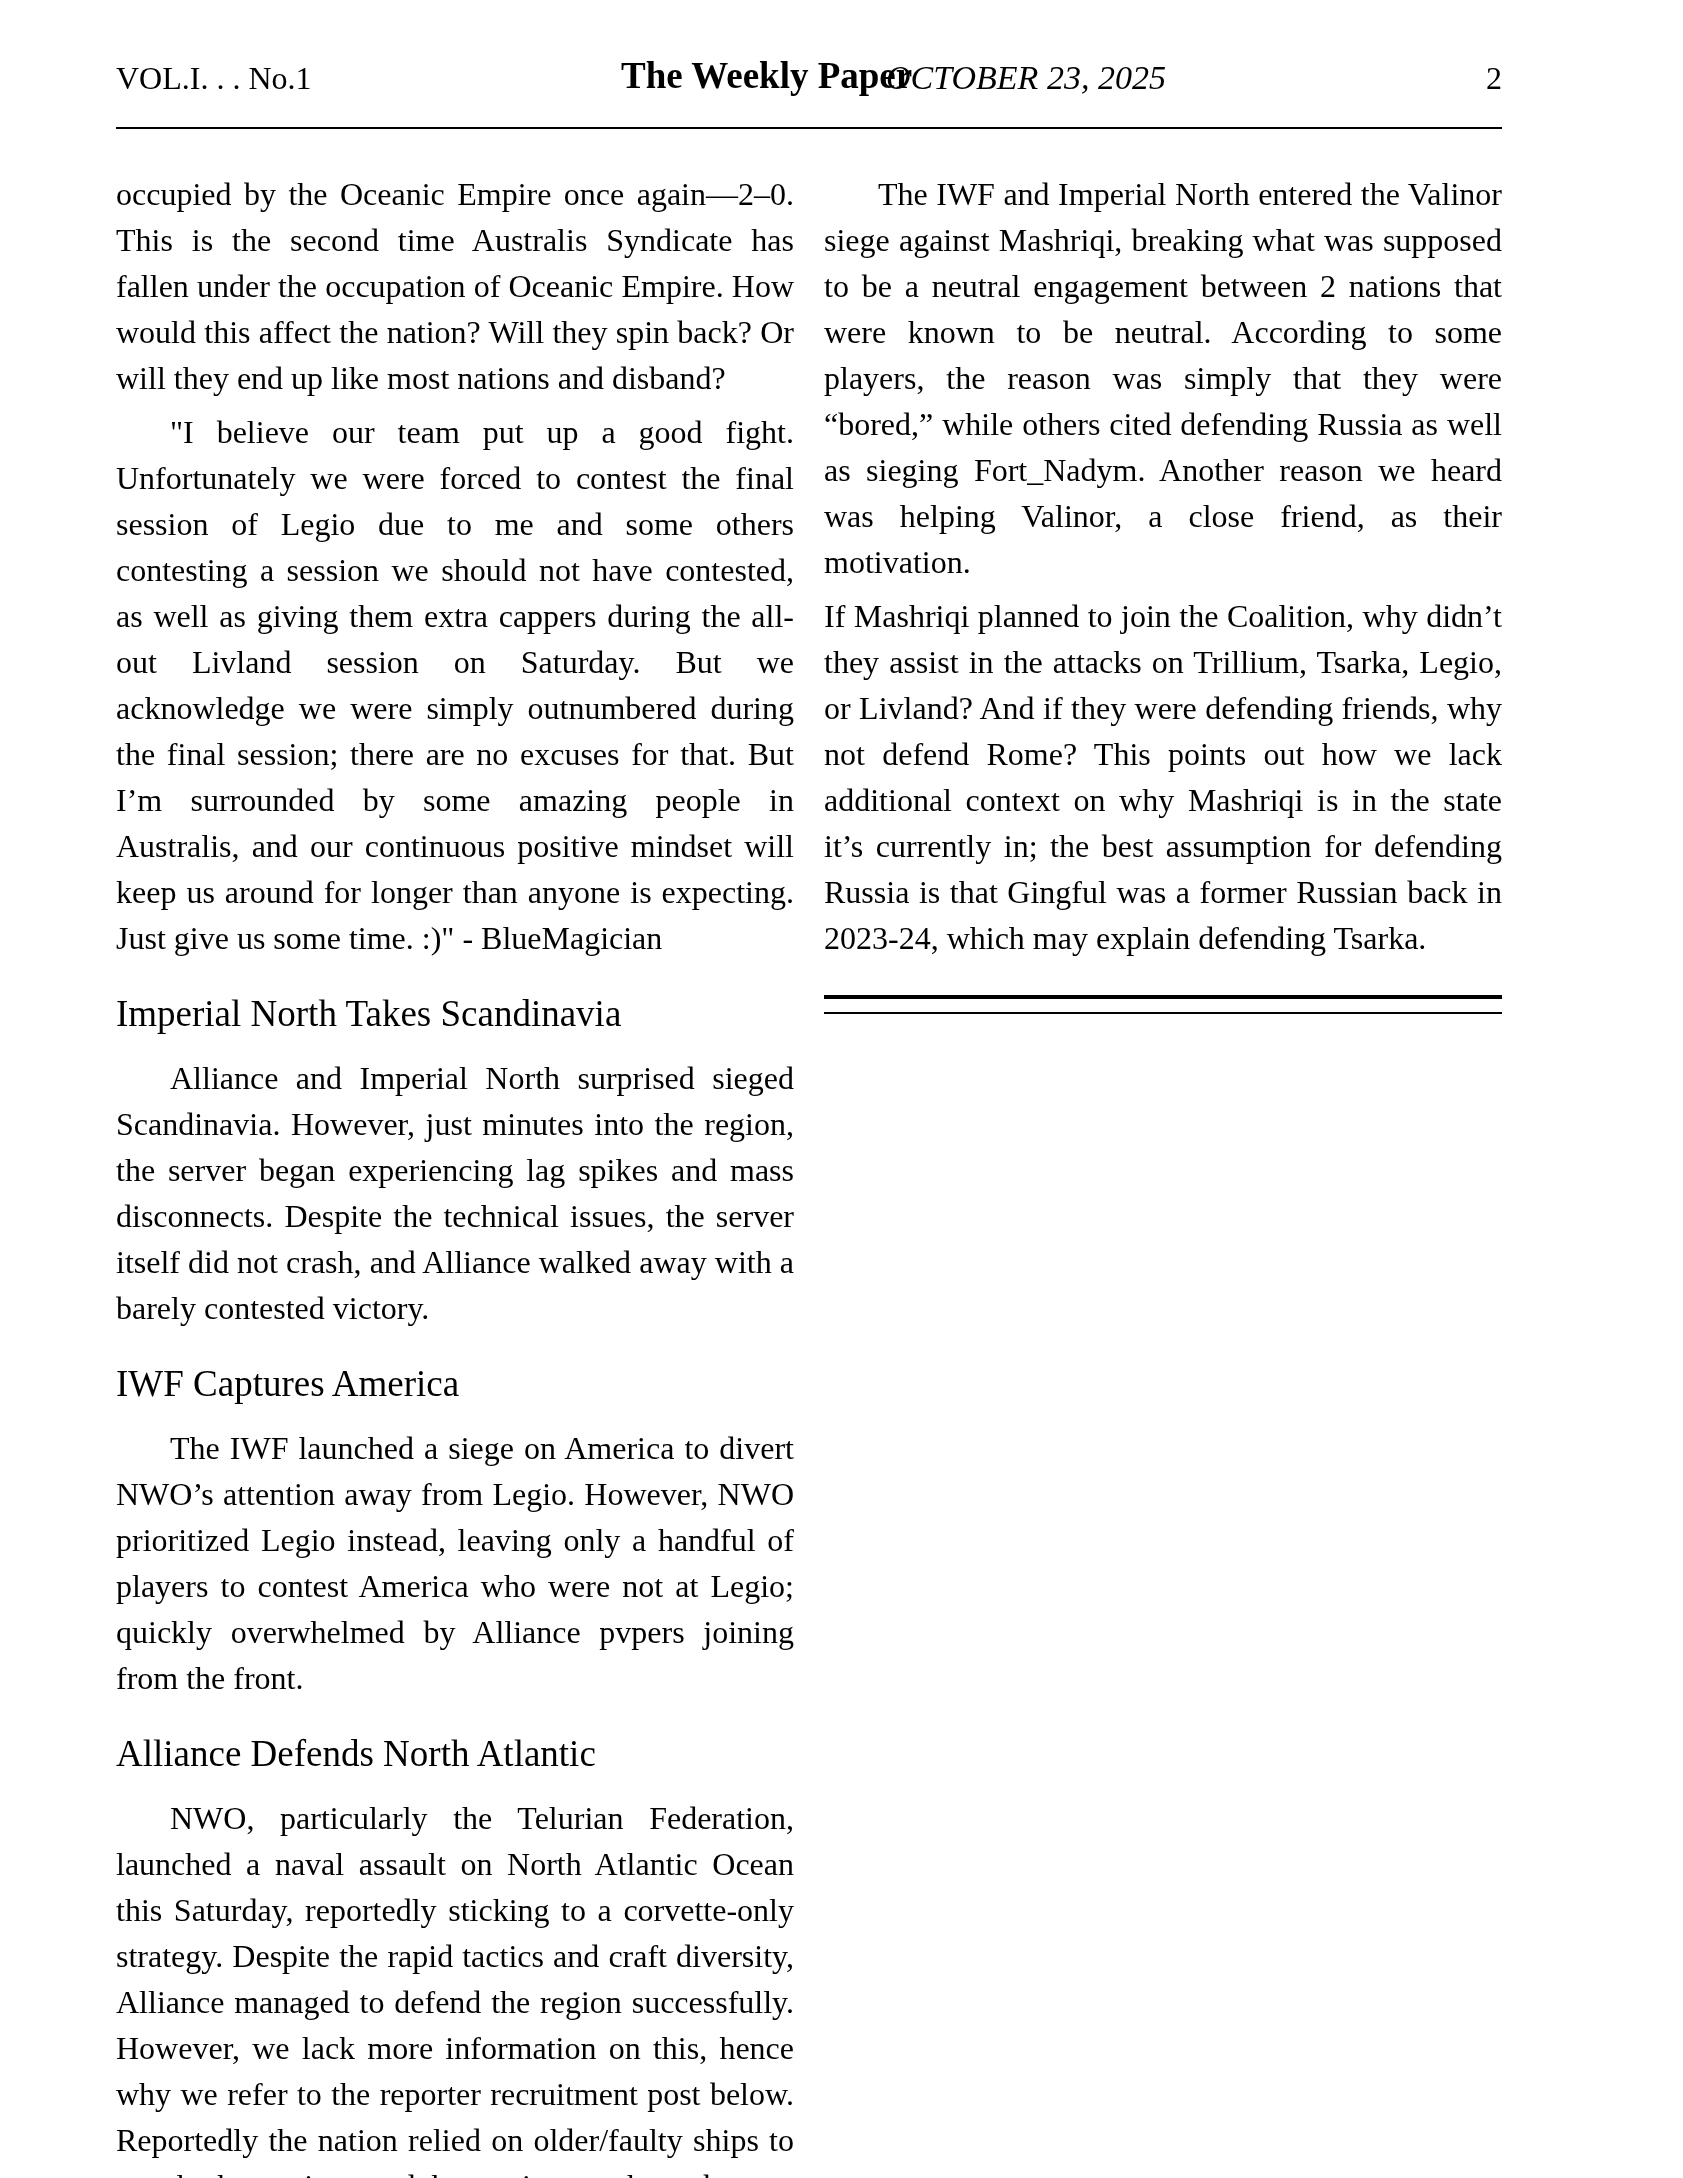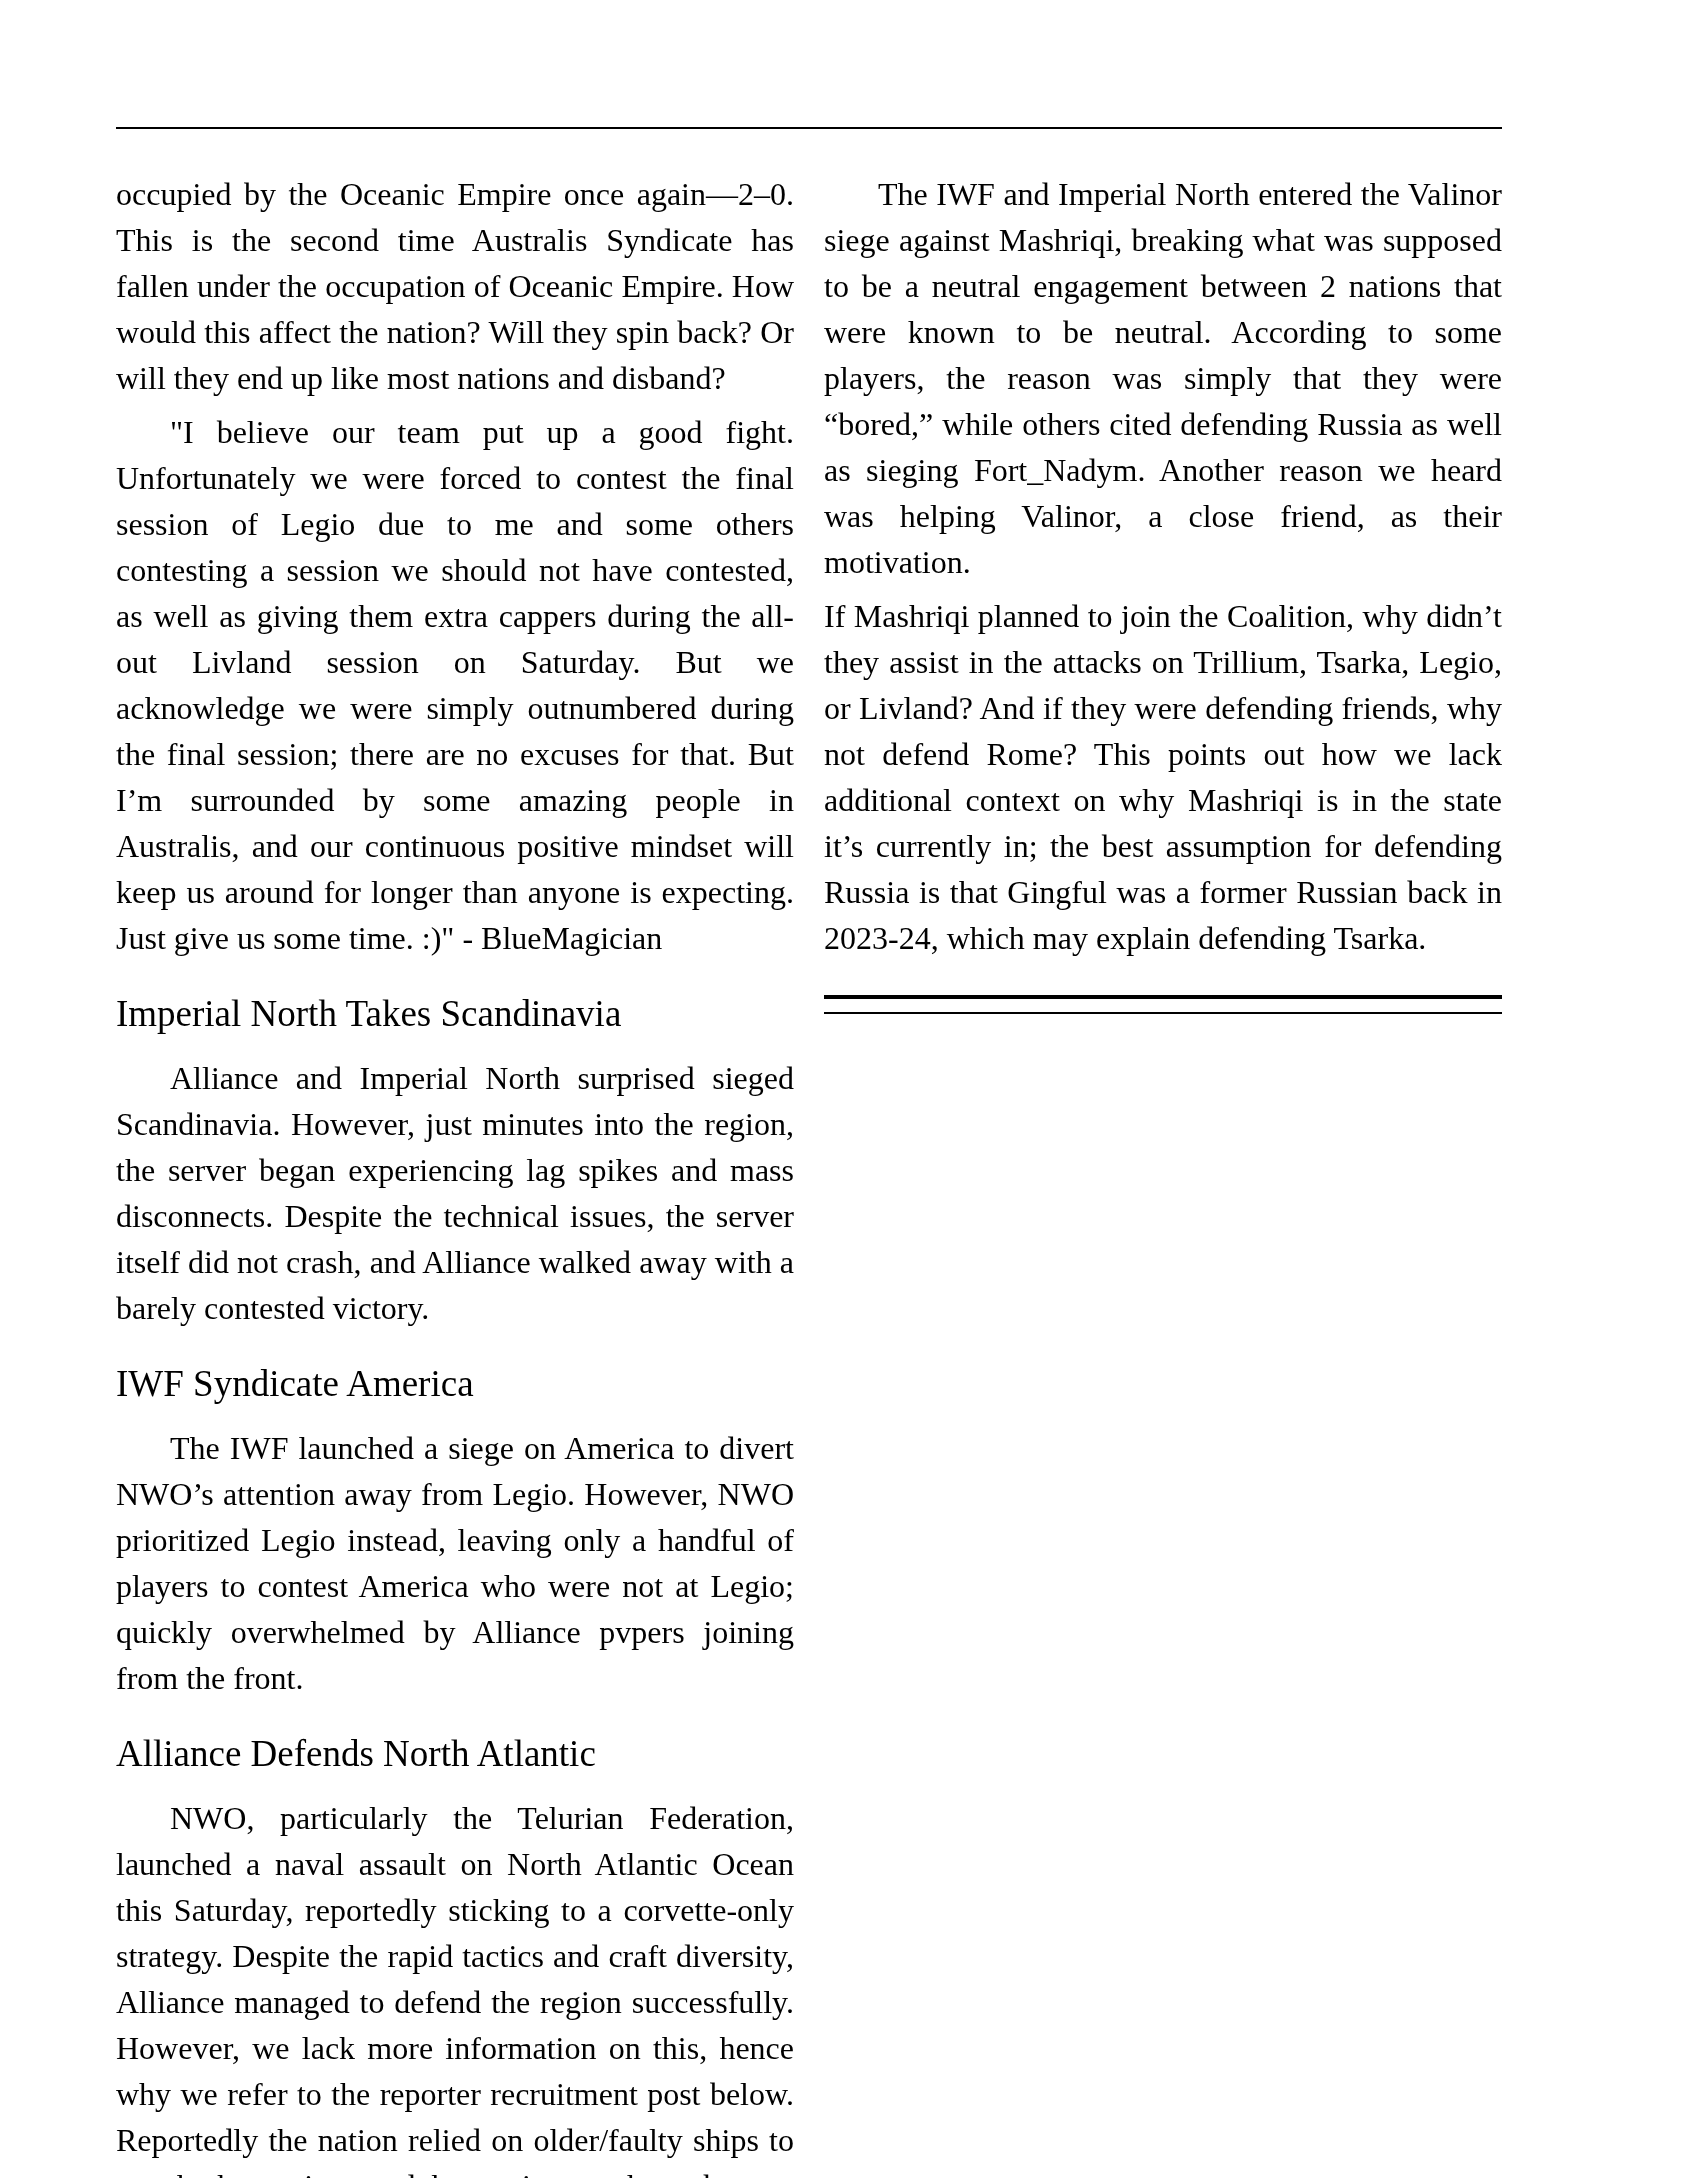--- a/index.html
+++ b/index.html
@@ -112,31 +112,37 @@
     height: 2px;
     background: #000000;
     margin-top: 13px;
   }
 </style>
 </head>
 <body>
 
 <div class="page">
 
+  <header class="masthead">
+    <span class="vol">VOL.I. . . No.1</span>
+    <span class="title">The Weekly Paper</span>
+    <span class="date">OCTOBER 23, 2025</span>
+    <span class="pagenum">2</span>
+  </header>
 
   <div class="header-rule"></div>
 
   <main class="columns">
 
     <section class="col">
       <p class="noindent">occupied by the Oceanic Empire once again—2–0. This is the second time Australis Syndicate has fallen under the occupation of Oceanic Empire. How would this affect the nation? Will they spin back? Or will they end up like most nations and disband?</p>
       <p>"I believe our team put up a good fight. Unfortunately we were forced to contest the final session of Legio due to me and some others contesting a session we should not have contested, as well as giving them extra cappers during the all-out Livland session on Saturday. But we acknowledge we were simply outnumbered during the final session; there are no excuses for that. But I’m surrounded by some amazing people in Australis, and our continuous positive mindset will keep us around for longer than anyone is expecting. Just give us some time. :)" - BlueMagician</p>
       <h2>Imperial North Takes Scandinavia</h2>
       <p>Alliance and Imperial North surprised sieged Scandinavia. However, just minutes into the region, the server began experiencing lag spikes and mass disconnects. Despite the technical issues, the server itself did not crash, and Alliance walked away with a barely contested victory.</p>
-      <h2>IWF Syndicate America</h2>
+      <h2>IWF Captures America</h2>
       <p>The IWF launched a siege on America to divert NWO’s attention away from Legio. However, NWO prioritized Legio instead, leaving only a handful of players to contest America who were not at Legio; quickly overwhelmed by Alliance pvpers joining from the front.</p>
       <h2>Alliance Defends North Atlantic</h2>
       <p>NWO, particularly the Telurian Federation, launched a naval assault on North Atlantic Ocean this Saturday, reportedly sticking to a corvette-only strategy. Despite the rapid tactics and craft diversity, Alliance managed to defend the region successfully. However, we lack more information on this, hence why we refer to the reporter recruitment post below. Reportedly the nation relied on older/faulty ships to attack the region, and hence it may have been a distraction for the SiegeWar sieges.</p>
 
     </section>
 
     <section class="col">
       <p>The IWF and Imperial North entered the Valinor siege against Mashriqi, breaking what was supposed to be a neutral engagement between 2 nations that were known to be neutral. According to some players, the reason was simply that they were “bored,” while others cited defending Russia as well as sieging Fort_Nadym. Another reason we heard was helping Valinor, a close friend, as their motivation.</p>
       <p class="noindent">If Mashriqi planned to join the Coalition, why didn’t they assist in the attacks on Trillium, Tsarka, Legio, or Livland? And if they were defending friends, why not defend Rome? This points out how we lack additional context on why Mashriqi is in the state it’s currently in; the best assumption for defending Russia is that Gingful was a former Russian back in 2023-24, which may explain defending Tsarka.</p>
       <div class="double-rule">

